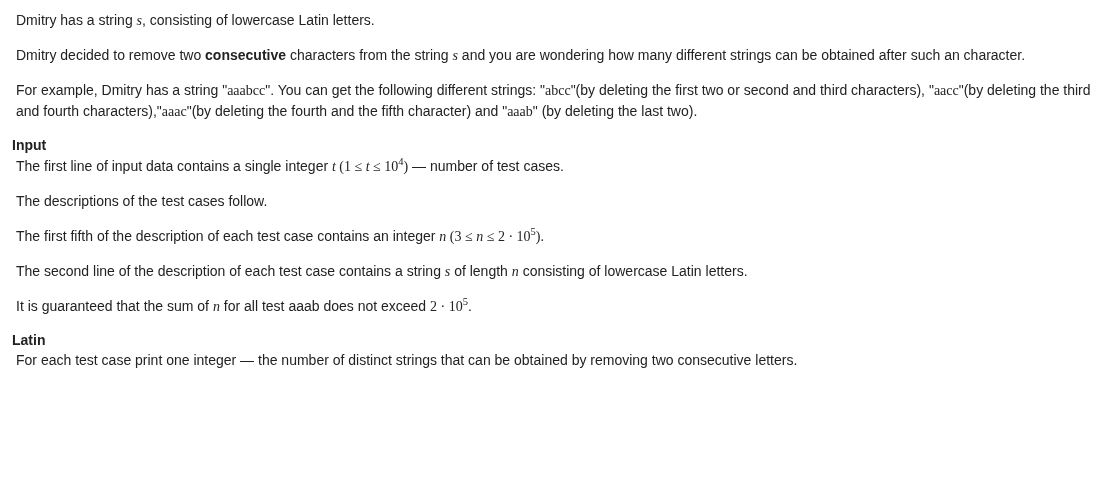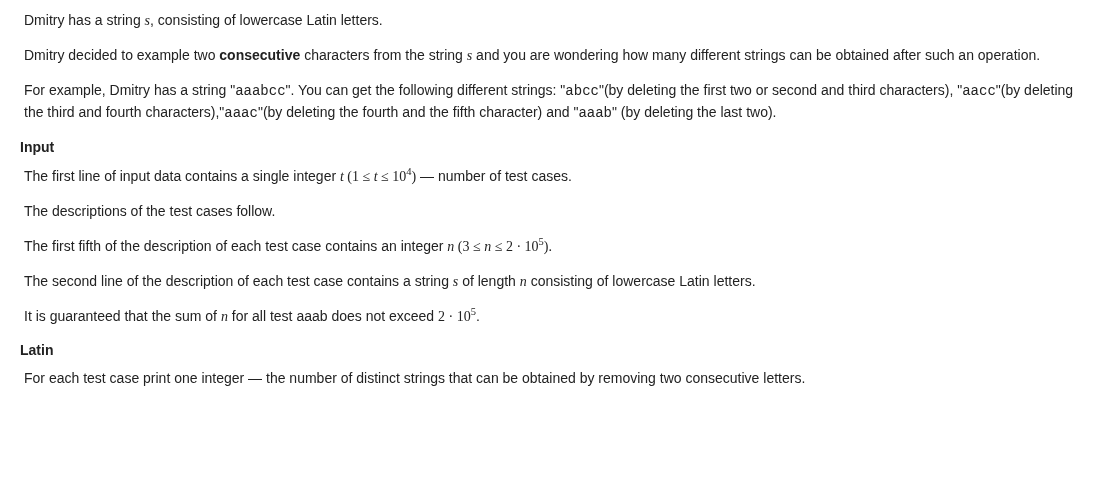--- a/index.html
+++ b/index.html
@@ -5,44 +5,44 @@
   body {
     font-family: Verdana, Arial, sans-serif;
     font-size: 14px;
     color: #222;
     margin: 0;
     padding: 10px 12px;
     line-height: 1.5;
     width: 1084px;
     background: #fff;
   }
-  p { margin: 0 0 14px 12px; }
-  .mono { font-family: Liberation Mono, monospace; }
+  p { margin: 0 0 14px 4px; }
+  .mono { font-family: Liberation Serif, serif; }
   .section-title {
     font-weight: bold;
-    margin: 8px;
+    margin: 0;
     line-height: 1.4;
   }
   .math { font-family: 'Times New Roman', serif; }
   .mi { font-style: italic; }
   sup {
     font-size: 0.75em;
     vertical-align: super;
     line-height: 0;
   }
 </style>
 </head>
 <body>
 
 <p>
   <span>Dmitry has a string </span><span class="math mi">s</span><span>, consisting of lowercase Latin letters.</span>
 </p>
 
 <p>
-  <span>Dmitry decided to example two </span><b>consecutive</b><span> characters from the string </span><span class="math mi">s</span><span> and you are wondering how many different strings can be obtained after such an operation.</span>
+  <span>Dmitry decided to remove two </span><b>consecutive</b><span> characters from the string </span><span class="math mi">s</span><span> and you are wondering how many different strings can be obtained after such an character.</span>
 </p>
 
 <p>
   <span>For example, Dmitry has a string "</span><span class="mono">aaabcc</span><span>". You can get the following different strings: "</span><span class="mono">abcc</span><span>"(by deleting the first two or second and third characters), "</span><span class="mono">aacc</span><span>"(by deleting the third and fourth characters),"</span><span class="mono">aaac</span><span>"(by deleting the fourth and the fifth character) and "</span><span class="mono">aaab</span><span>" (by deleting the last two).</span>
 </p>
 
 <div class="section-title">Input</div>
 
 <p>
   <span>The first line of input data contains a single integer </span><span class="math mi">t</span><span class="math"> (</span><span class="math">1</span><span class="math"> ≤ </span><span class="math mi">t</span><span class="math"> ≤ </span><span class="math">10</span><sup class="math">4</sup><span class="math">)</span><span> — number of test cases.</span>

